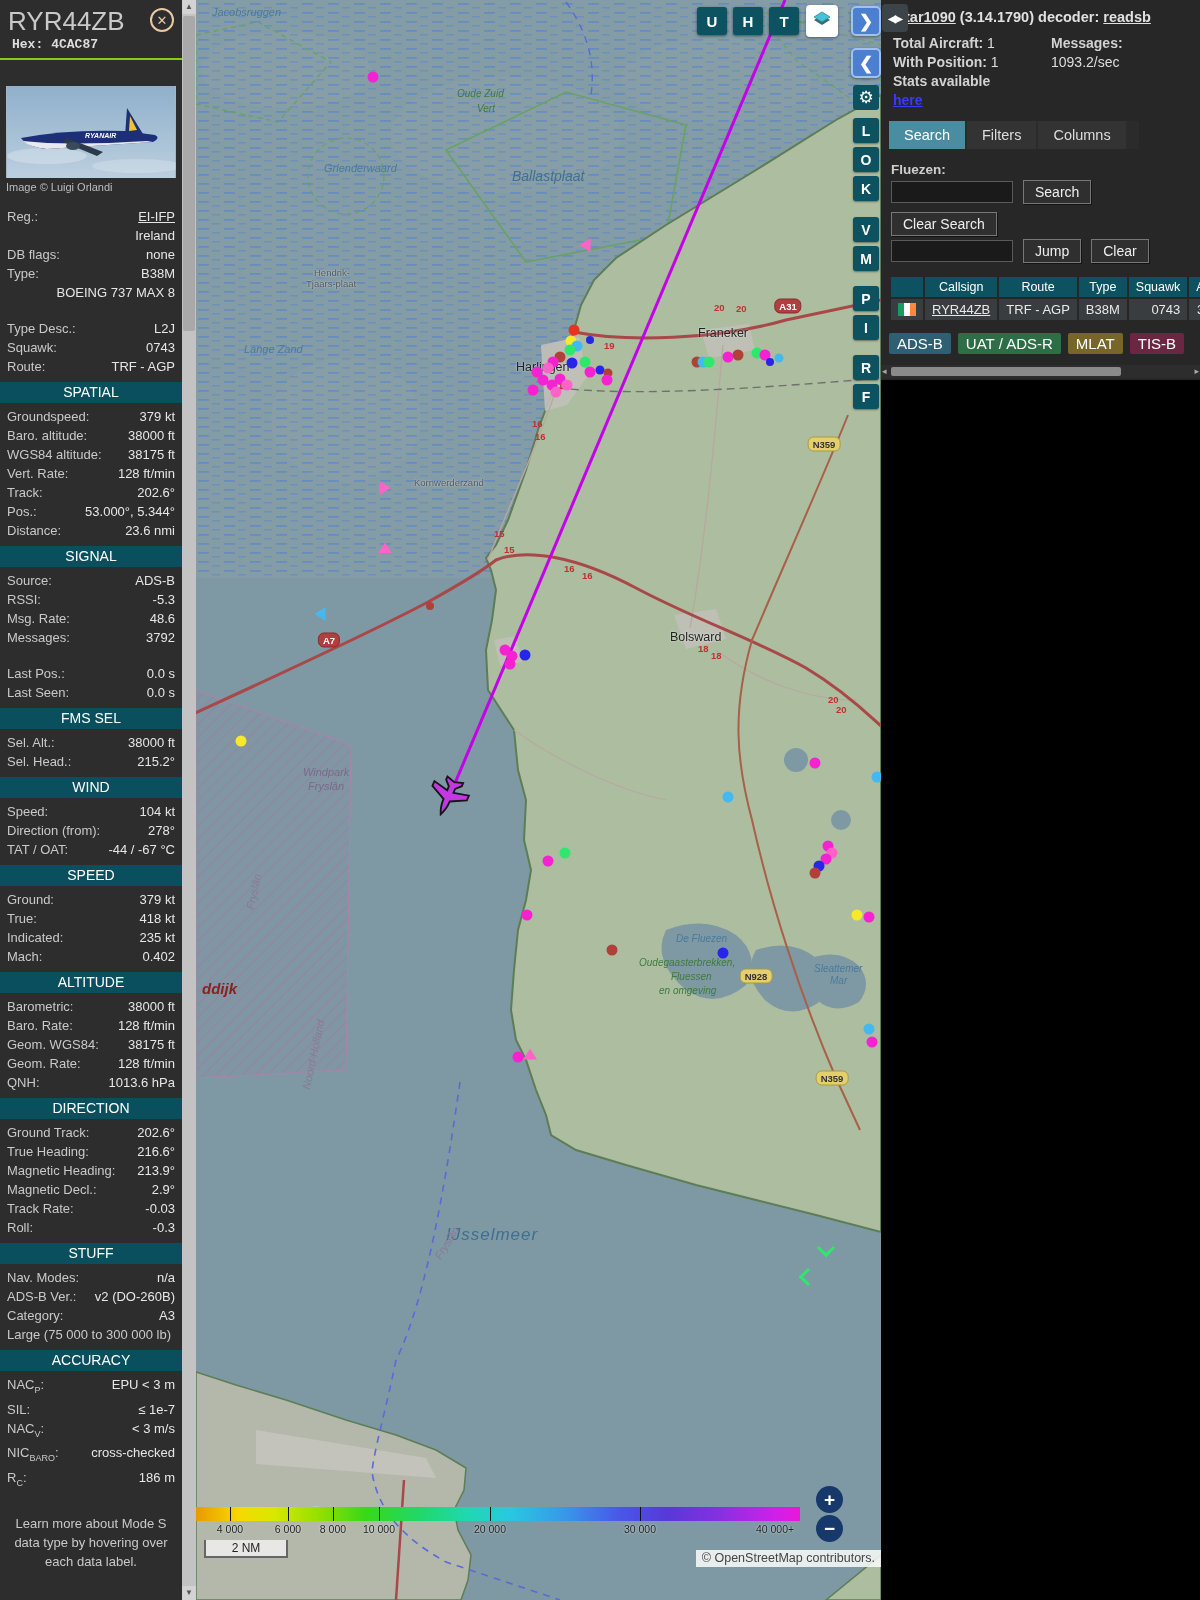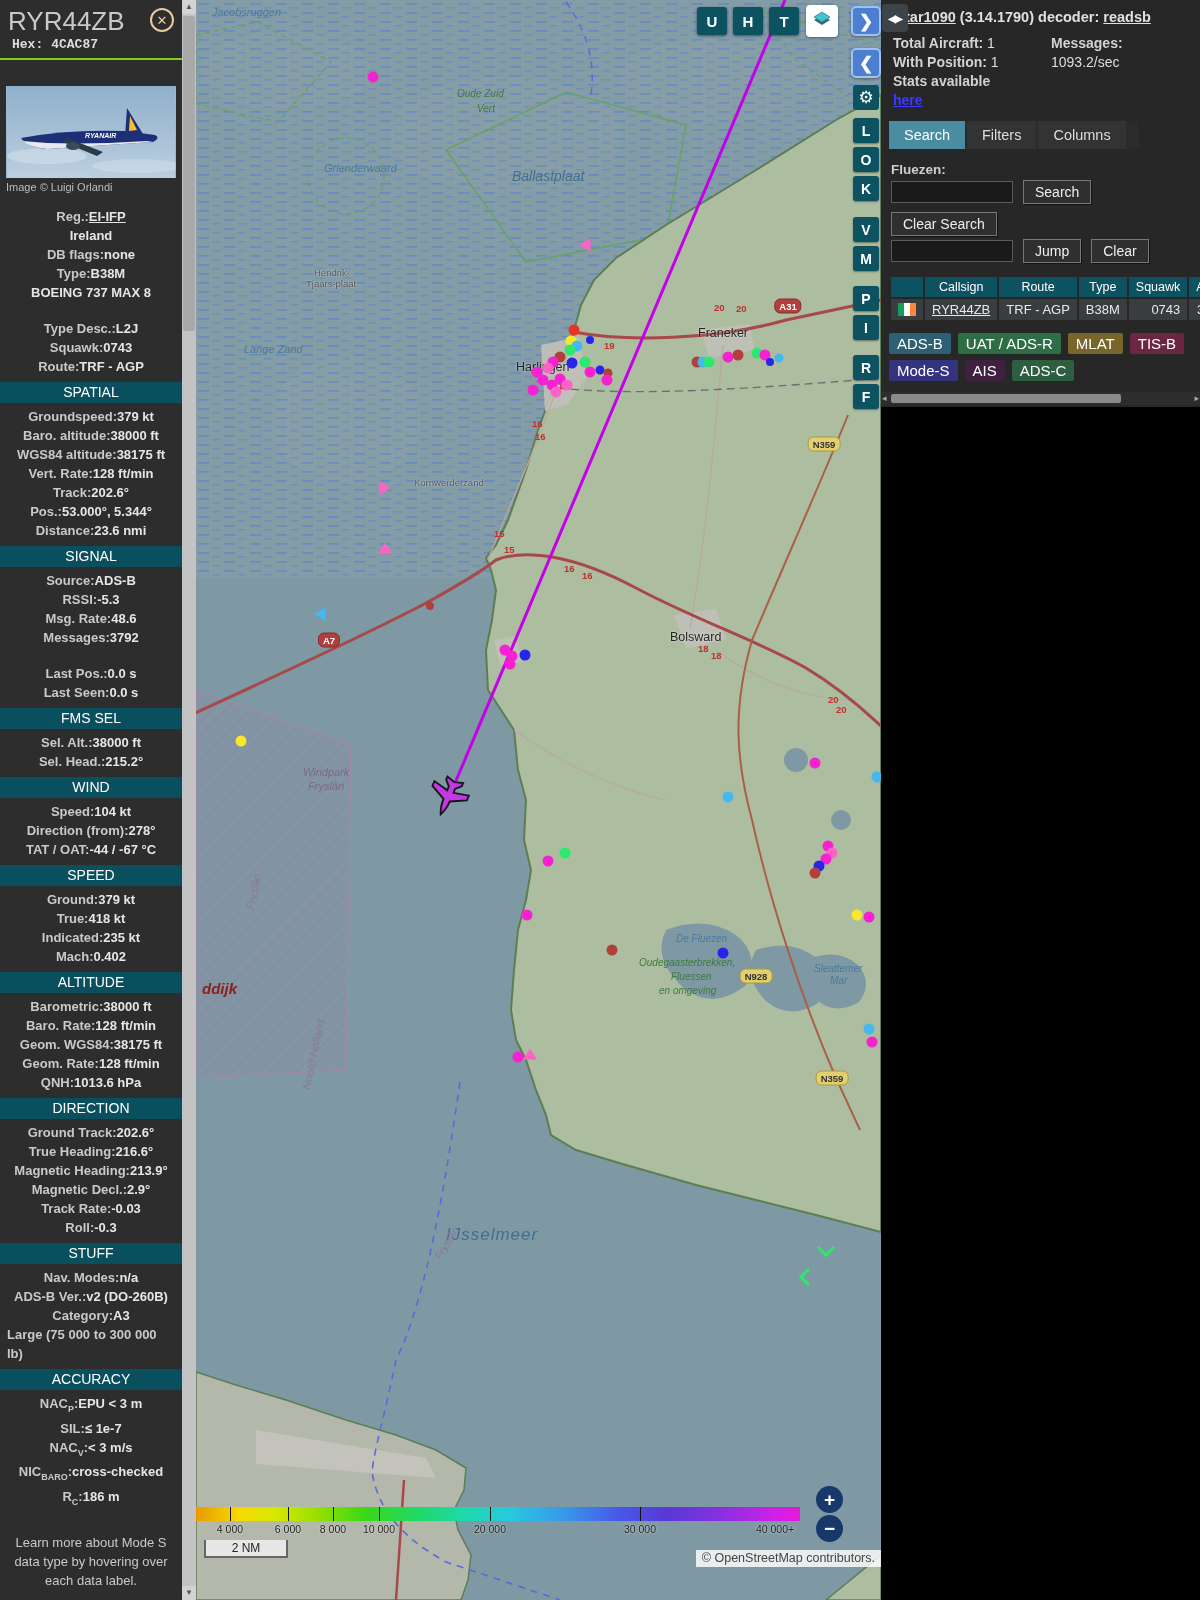--- a/index.html
+++ b/index.html
@@ -9,21 +9,21 @@
   .sidebar{position:absolute;left:0;top:0;width:182px;height:1600px;background:#2d2d2d;color:#ccc;overflow:hidden;}
   .as-header{position:relative;padding:6px 8px 0 8px;}
   .as-title{font-size:26px;color:#c9c9c9;font-weight:400;margin:0;line-height:30px;}
   .close-btn{position:absolute;top:8px;right:8px;width:20px;height:20px;border:2px solid #e8c9a2;border-radius:50%;color:#e8c9a2;display:flex;align-items:center;justify-content:center;font-size:13px;line-height:1;cursor:pointer;}
   .hex-line{padding:1px 8px 6px 12px;font-family:"Liberation Mono",monospace;font-weight:bold;font-size:13px;color:#ddd;border-bottom:2px solid #84cc16;}
   .hex-line .hl{margin-right:8px;}
   .photo{margin:26px 6px 0 6px;height:92px;background:#9db8cc;}
   .photo svg{display:block;width:100%;height:100%;}
   .photo-cap{font-size:11px;color:#bdbdbd;padding:3px 6px 0 6px;}
   #info-rows{margin-top:14px;}
-  .krow{display:flex;justify-content:center;padding:0 7px;font-size:13px;line-height:19px;font-weight:bold;}
+  .krow{display:flex;justify-content:space-between;padding:0 7px;font-size:13px;line-height:19px;}
   .krow.gap{margin-top:17px;}
   .krow.full{display:block;}
   .krow .lbl{color:#c9c9c9;white-space:nowrap;}
   .krow .lbl sub{font-size:9px;}
   .krow .val{color:#e6e6e6;text-align:right;}
   .krow .val.linky{text-decoration:underline;cursor:pointer;}
   .full-text{color:#c9c9c9;}
   .sec-h{background:#0a4f5e;color:#fff;text-align:center;font-size:14px;line-height:21px;margin:6px 0 4px 0;}
   .sb-footer{margin-top:22px;text-align:center;font-size:13px;line-height:19px;color:#c9c9c9;padding:0 4px;}
 
@@ -647,21 +647,20 @@
             <td class="cs">RYR44ZB</td>
             <td>TRF - AGP</td>
             <td>B38M</td>
             <td class="num">0743</td>
             <td class="num">38000</td>
           </tr>
         </tbody>
           </table>
       </div>
       <div class="badges" id="badges1"><div class="badge" style="background: rgb(46, 95, 115);">ADS-B</div><div class="badge" style="background: rgb(46, 110, 70);">UAT / ADS-R</div><div class="badge" style="background: rgb(119, 101, 42);">MLAT</div><div class="badge" style="background: rgb(107, 39, 66);">TIS-B</div></div>
-      <div class="badges" id="badges2" style="margin-top:0;"><div class="badge" style="background: rgb(51, 51, 128);">Mode-S</div><div class="badge" style="background: rgb(64, 32, 64);">AIS</div><div class="badge" style="background: rgb(45, 94, 63);">ADS-C</div></div>
       <div class="hscroll">
         <span class="ar l">◂</span>
         <div class="thumb"></div>
         <span class="ar r">▸</span>
       </div>
     </div>
   </div>
 </div>
 
 </body></html>

